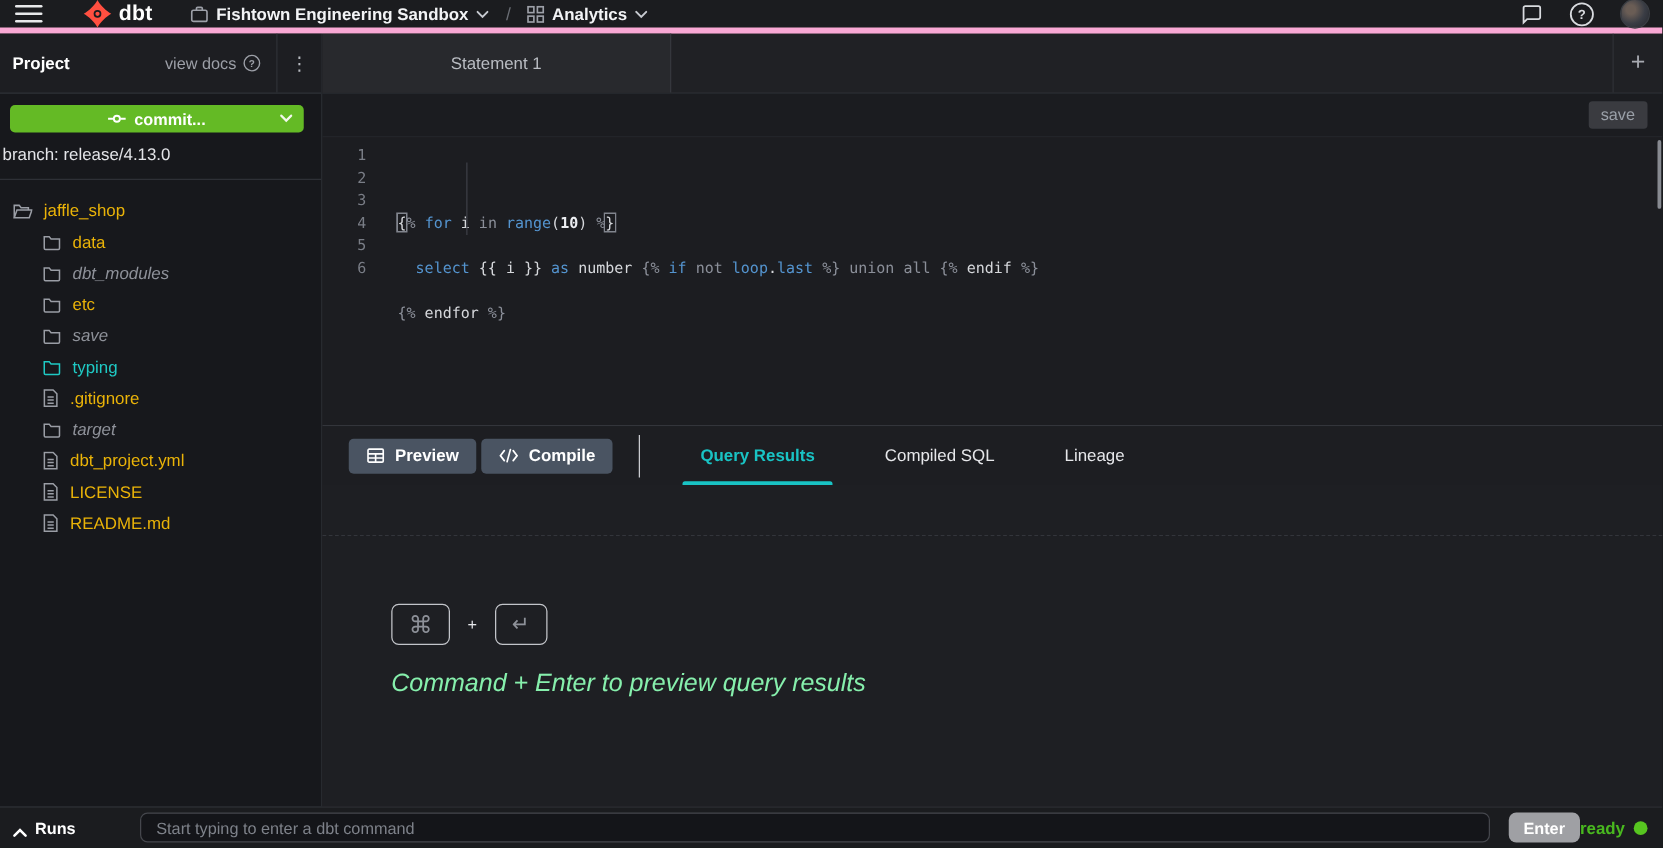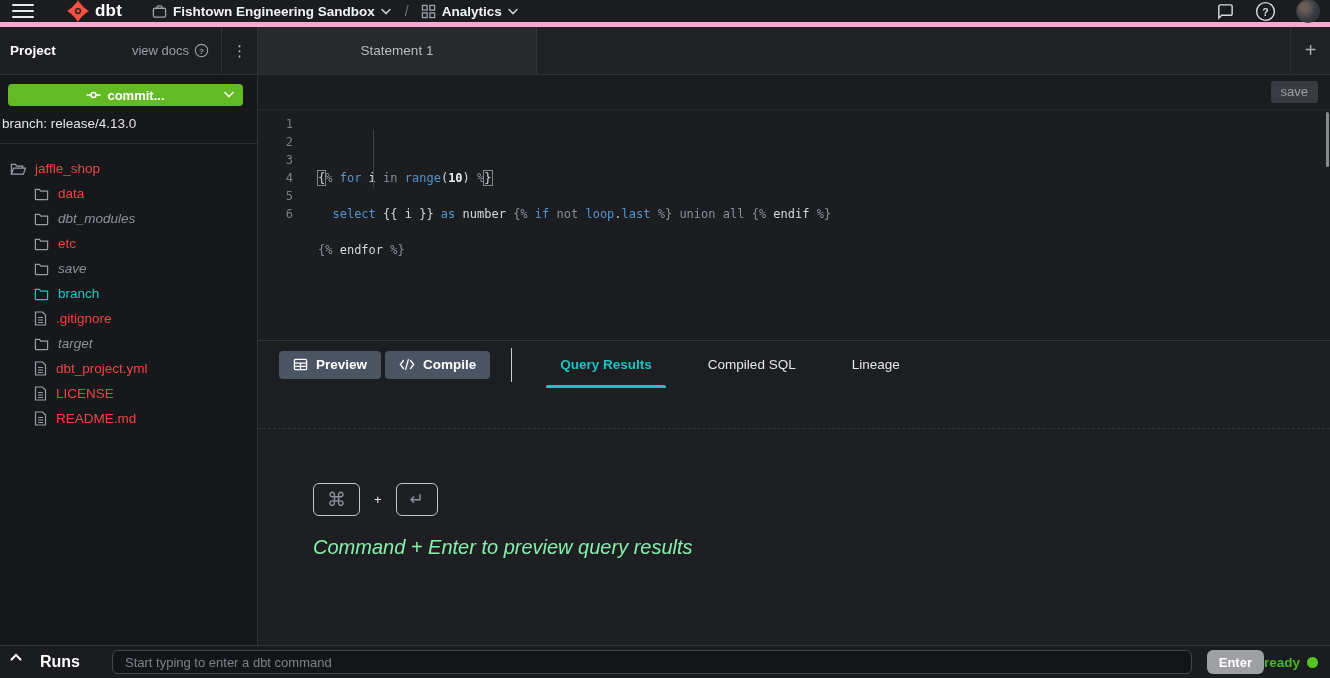--- a/index.html
+++ b/index.html
@@ -42,21 +42,21 @@
   .commit-row { padding:9px 14px 0 8px; }
   .commit-btn { width:100%; height:22px; background:#64ba25; border:none; border-radius:4px;
     display:flex; align-items:center; color:#fff; font-weight:bold; font-size:13px;
     cursor:pointer; position:relative; font-family:inherit; }
   .commit-center { flex:1; display:flex; align-items:center; justify-content:center; gap:6px; }
   .commit-caret { position:absolute; right:9px; top:4px; color:#eef7e6; }
   .branch-line { padding:10px 8px 12px 2px; font-size:13.5px; color:#e3e4e8; }
   .side-divider { border-bottom:1px solid #2e3036; }
   .tree { padding-top:12px; }
   .tree-row { height:25px; display:flex; align-items:center; gap:9px; font-size:13.5px;
-    color:#ef4444; padding-left:10px; cursor:pointer; }
+    color:#eab308; padding-left:10px; cursor:pointer; }
   .tree-row.child { padding-left:34px; }
   .tree-row .ticon { color:#9a9da5; display:flex; }
   .tree-row.ghost { color:#8e9199; font-style:italic; }
   .tree-row.active { color:#1fc9c4; }
   .tree-row.active .ticon { color:#1fc9c4; }
 
   
   .tabbar { height:48px; background:#202125; border-bottom:1px solid #2e3036;
     display:flex; align-items:stretch; }
   .tab { width:279px; background:#28292d; border-right:1px solid #35373d;
@@ -108,21 +108,21 @@
   .key { width:47px; height:33px; border:1.5px solid #c3c5ca; border-radius:6px;
     display:flex; align-items:center; justify-content:center; color:#8e9199;
     font-size:19px; }
   .key.enter { width:42px; font-size:17px; }
   .plus-sep { color:#e6e7ea; font-size:13px; }
   .hint-text { margin-top:20px; font-style:italic; font-size:20px; color:#86efac; }
 
   
   .bottombar { height:33px; border-top:1px solid #33353b; background:#1b1c1f;
     display:flex; align-items:center; padding:0 8px; }
-  .runs { display:flex; align-items:flex-start; gap:18px; font-weight:bold; font-size:16px;
+  .runs { display:flex; align-items:flex-end; gap:6px; font-weight:bold; font-size:13px;
     color:#fff; cursor:pointer; width:104px; padding-left:2px; }
   .cmd-input { flex:1; height:24px; background:#141519; border:1px solid #45474d;
     border-radius:6px; color:#e6e7ea; font-size:13px; padding:0 12px;
     font-family:inherit; outline:none; }
   .cmd-input::placeholder { color:#7e828a; }
   .enter-btn { margin-left:15px; height:24px; background:#9fa0a4; color:#fff;
     font-weight:bold; font-size:13px; border:none; border-radius:6px; padding:0 12px;
     cursor:default; font-family:inherit; }
   .status { margin-left:auto; display:flex; align-items:center; gap:7px; padding-right:4px; }
   .status-text { color:#49b81f; font-weight:bold; font-size:13.5px; }
@@ -253,21 +253,21 @@
             </svg>
           </span>
           <span>save</span>
         </div>
         <div class="tree-row child active">
           <span class="ticon">
             <svg width="15" height="14" viewBox="0 0 16 14" fill="none" stroke="currentColor" stroke-width="1.3">
               <path d="M1.5 2 h4.2 l1.6 2 h7.2 v8 a1 1 0 0 1 -1 1 h-11 a1 1 0 0 1 -1 -1 z"></path>
             </svg>
           </span>
-          <span>branch</span>
+          <span>typing</span>
         </div>
         <div class="tree-row child">
           <span class="ticon">
             <svg width="13" height="15" viewBox="0 0 13 15" fill="none" stroke="currentColor" stroke-width="1.2">
               <path d="M1.5 1 h7 l3 3 v10 h-10 z"></path>
               <path d="M4 6.5 h5 M4 9 h5 M4 11.5 h5"></path>
             </svg>
           </span>
           <span>.gitignore</span>
         </div>

